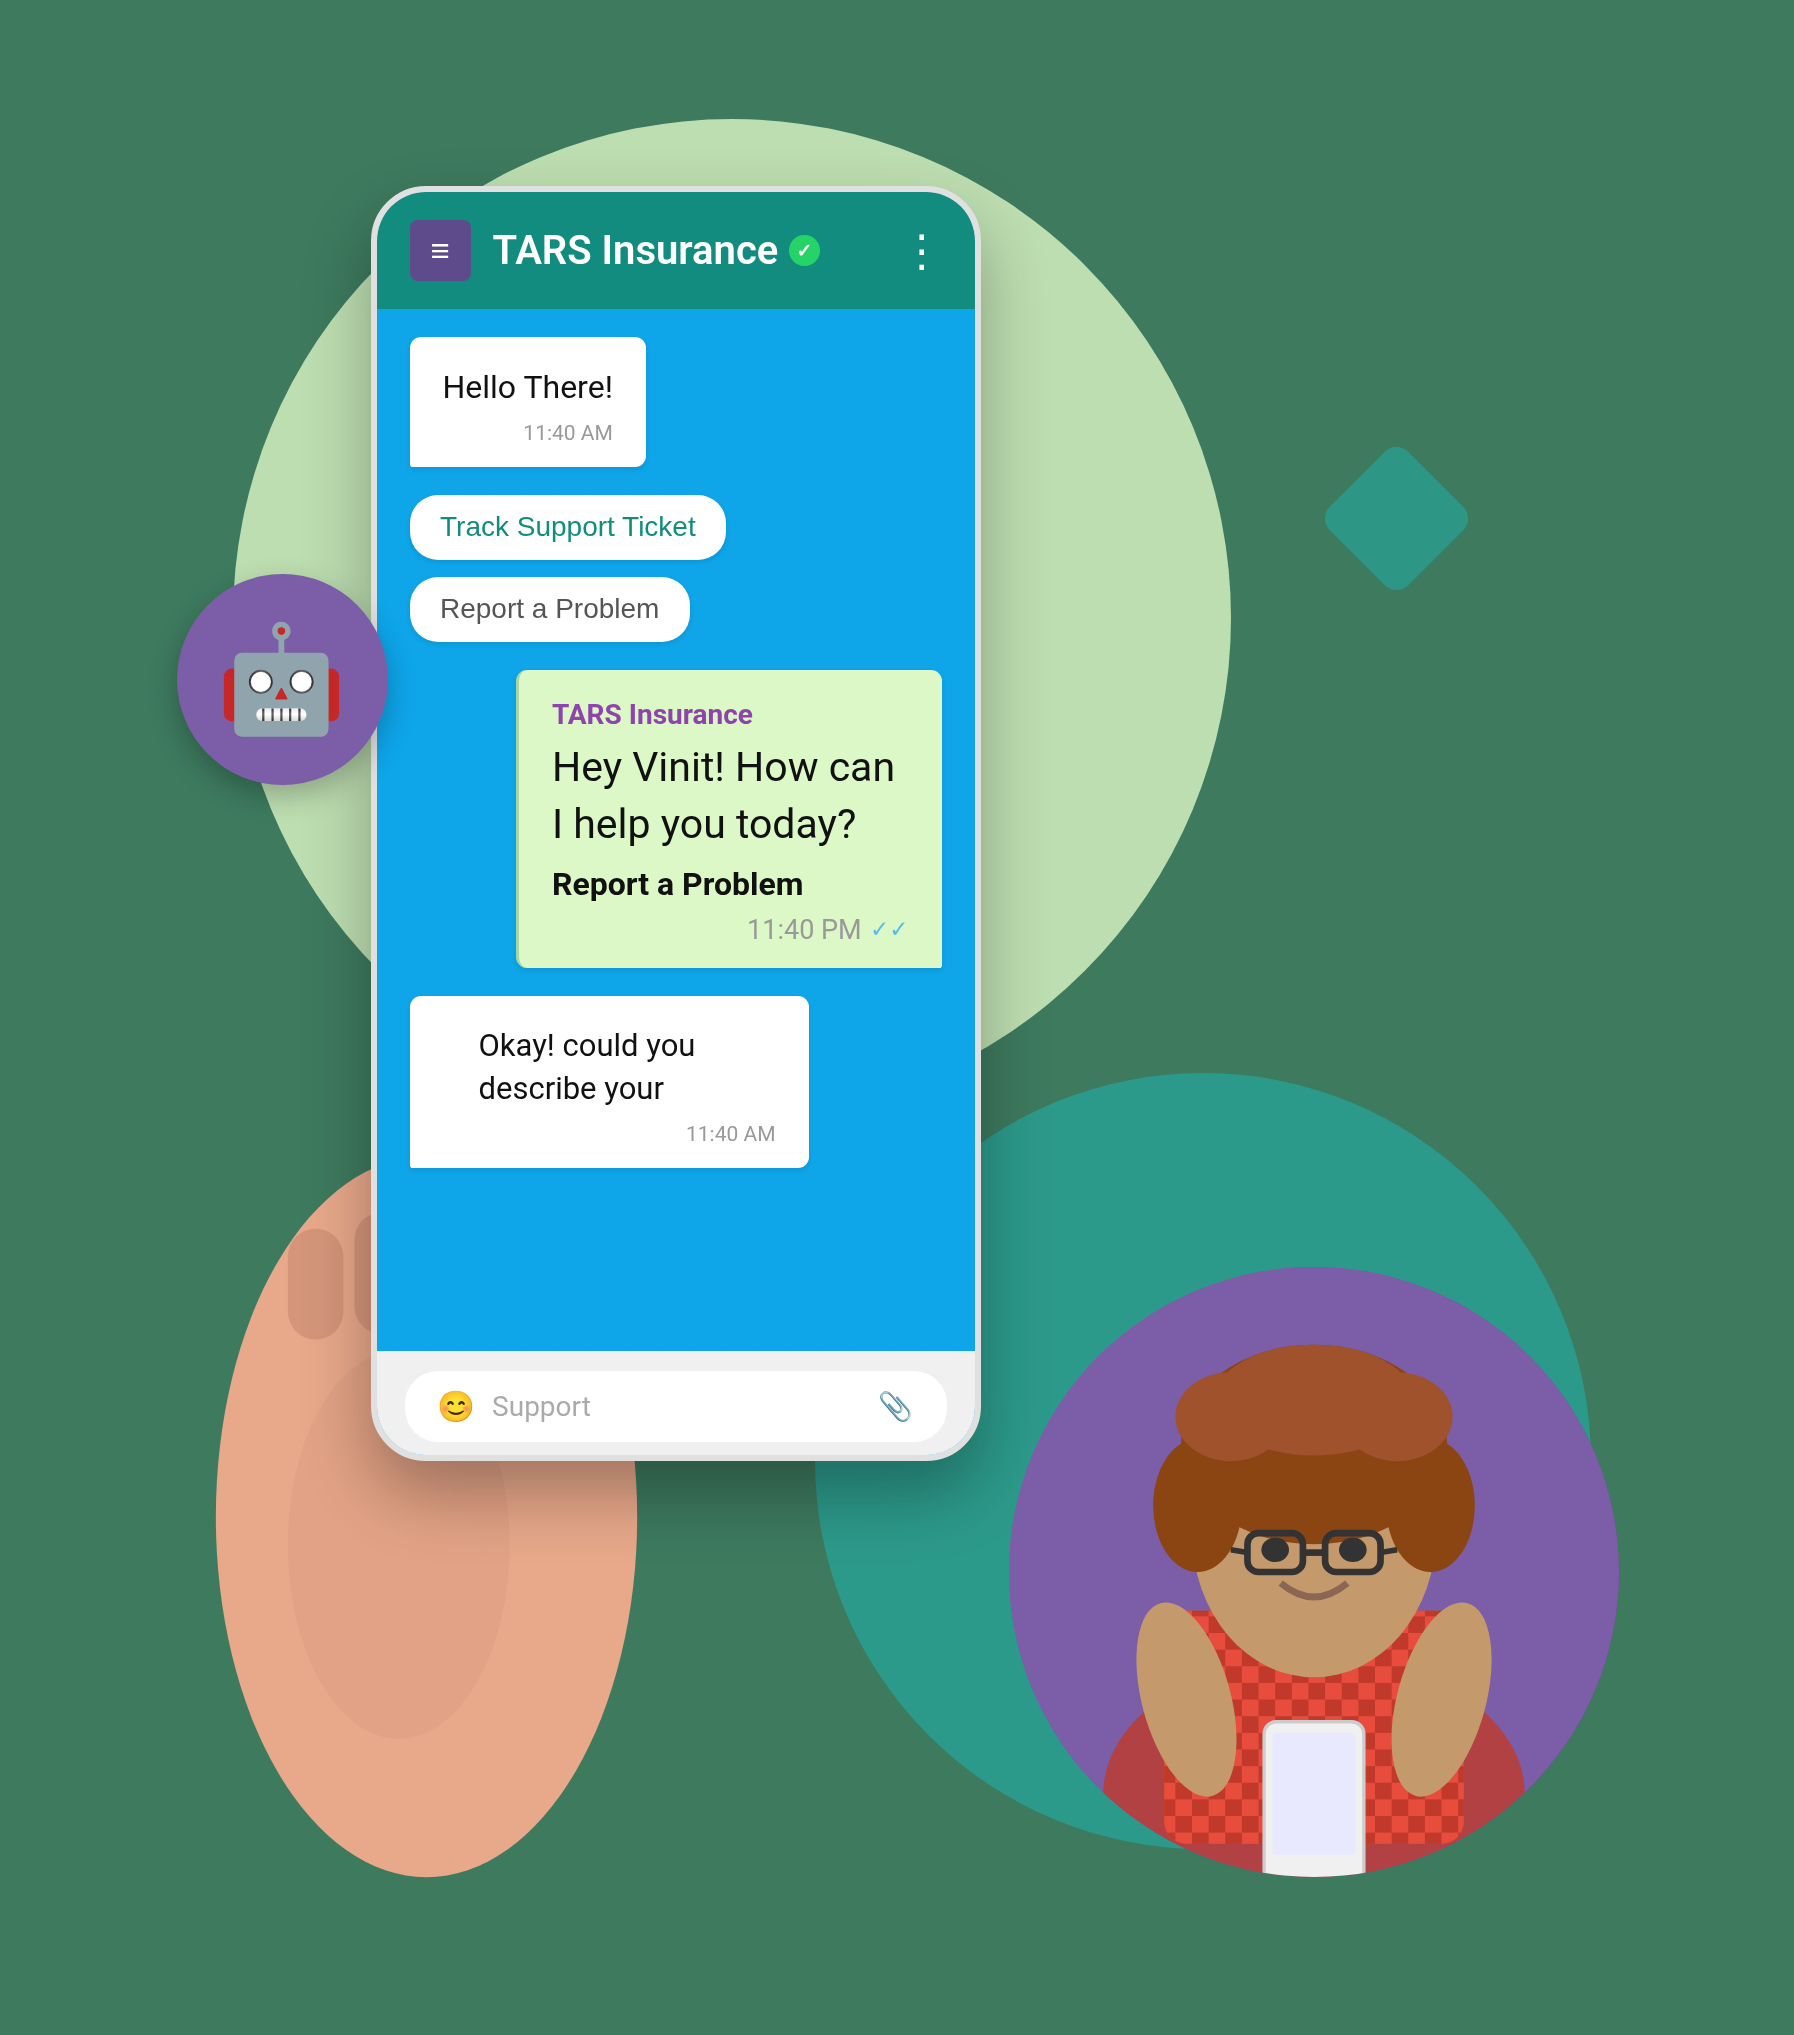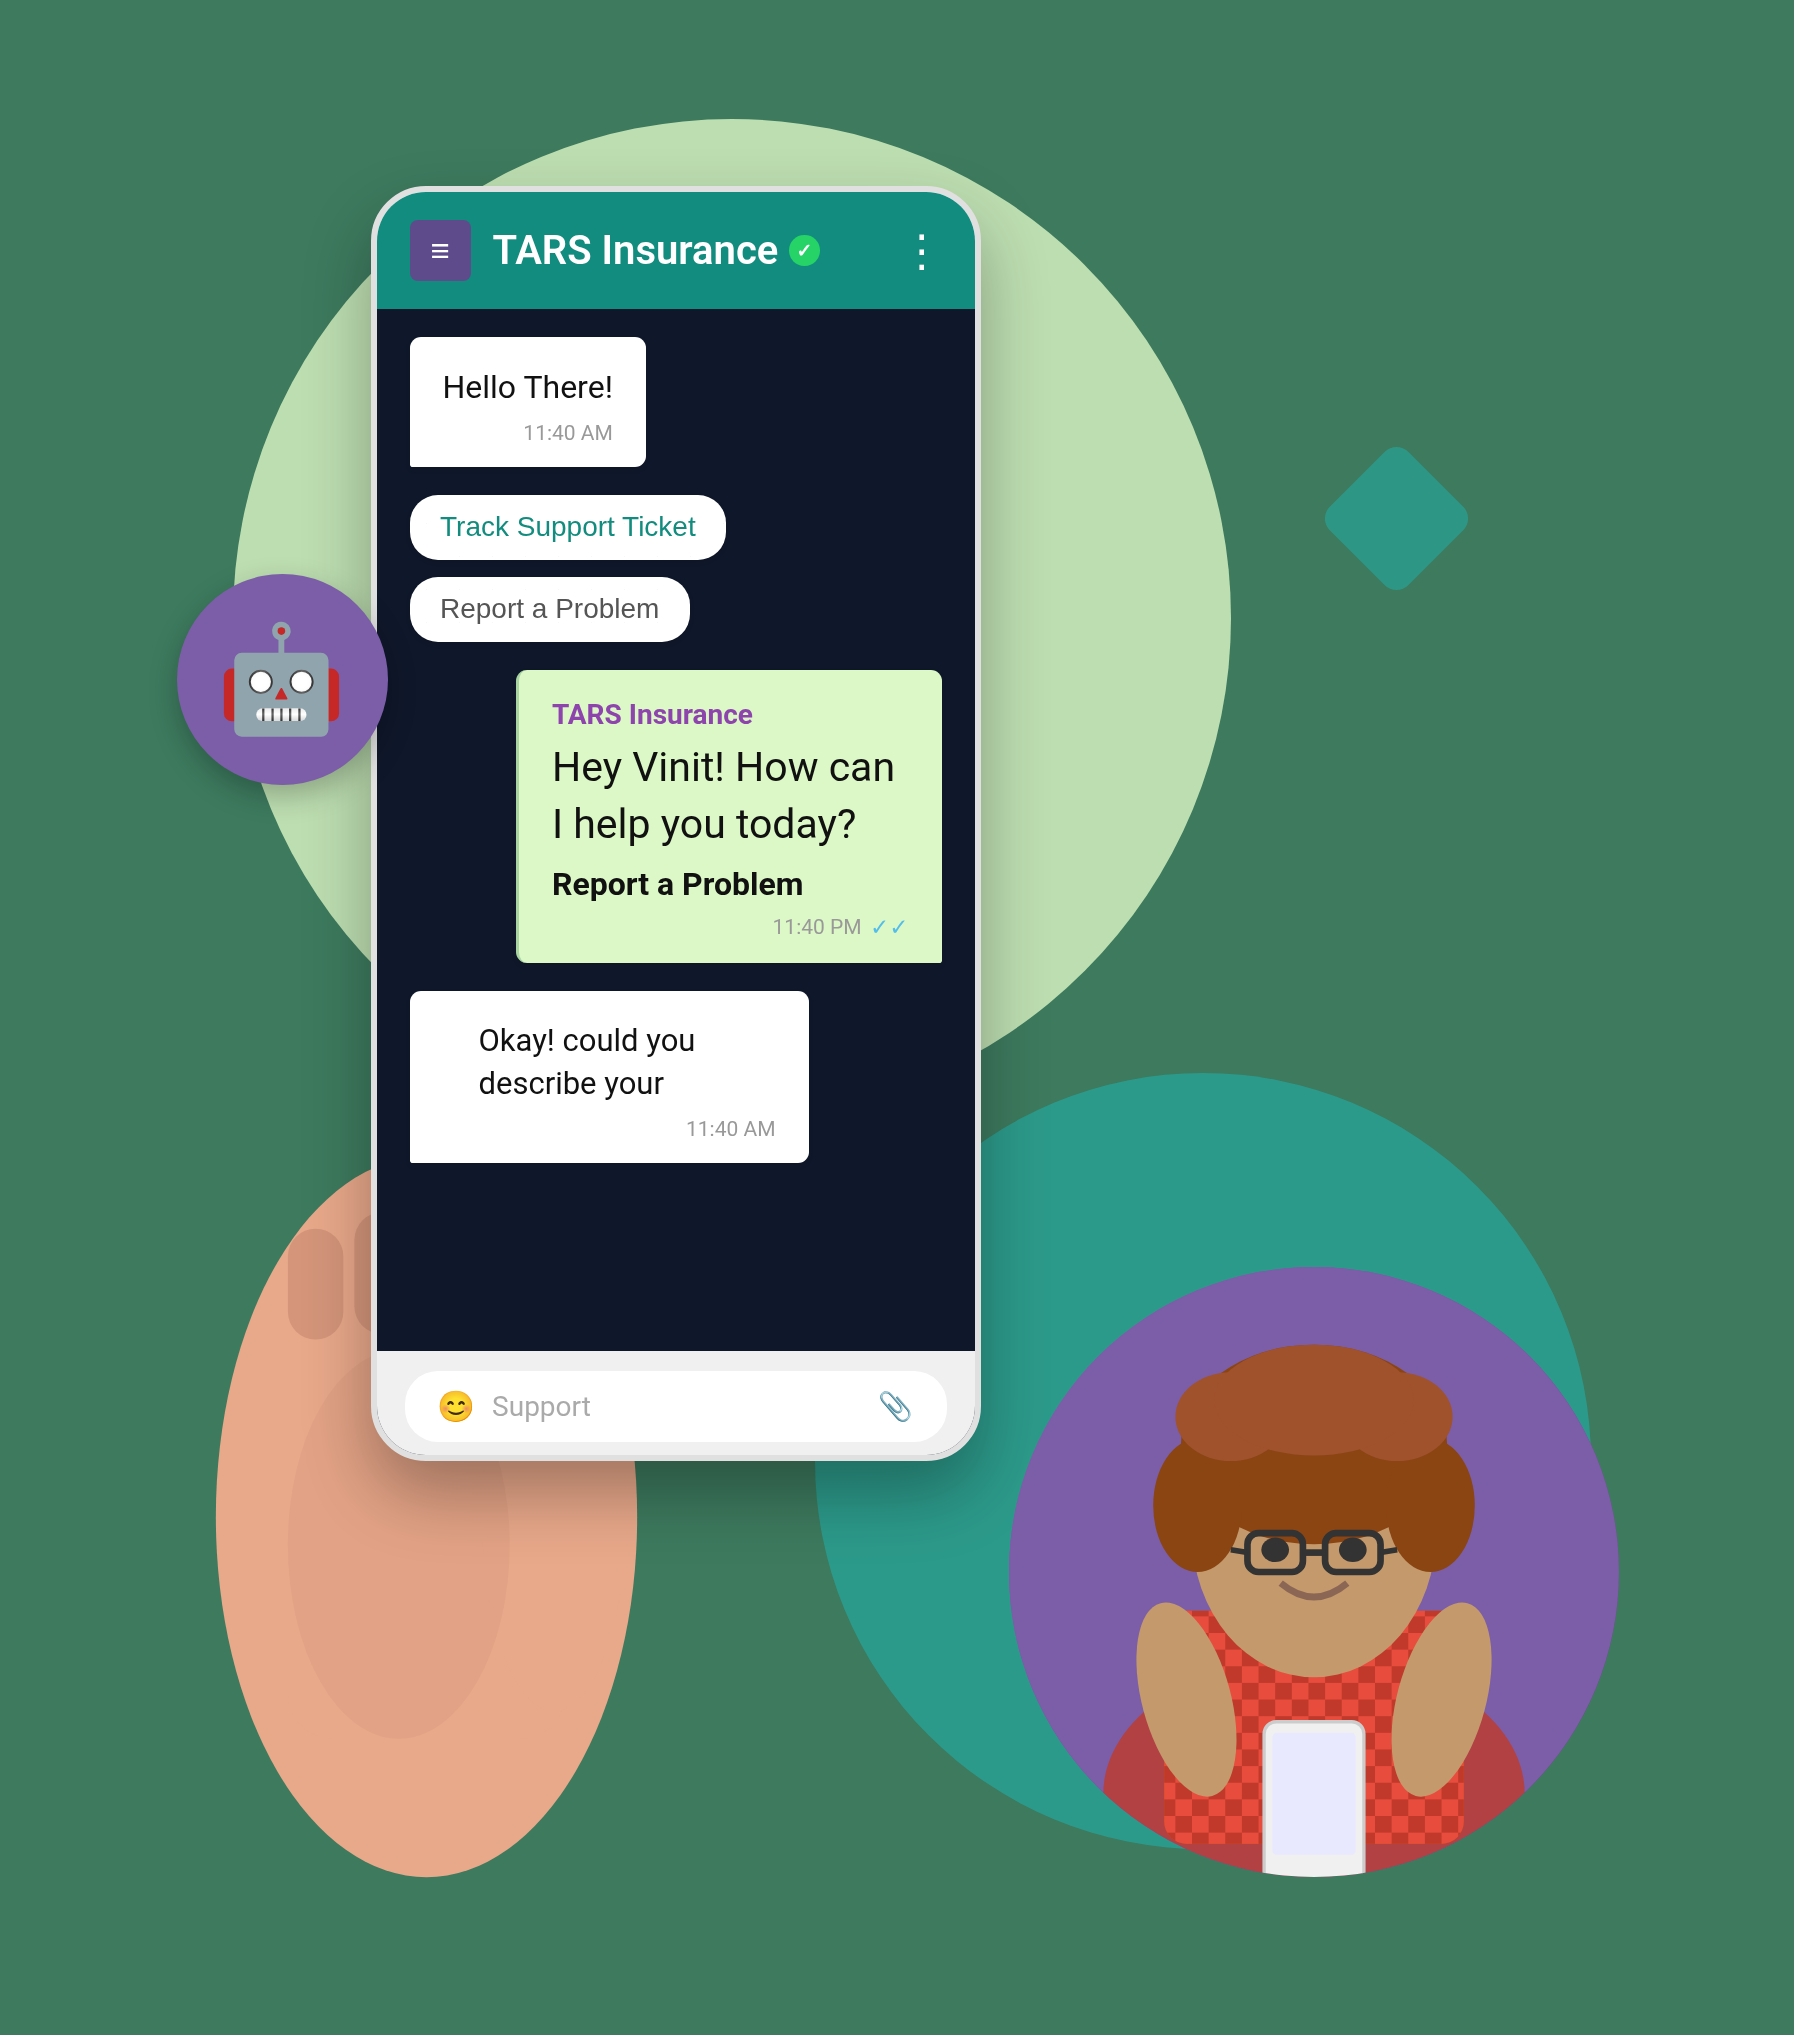--- a/index.html
+++ b/index.html
@@ -134,21 +134,21 @@
 
     .wa-menu {
       color: white;
       font-size: 44px;
       cursor: pointer;
       letter-spacing: -2.2px;
     }
 
     
     .wa-chat {
-      background: #0f172a;
+      background: #0ea5e9;
       height: calc(100% - 111px);
       padding: 28px 33px;
       display: flex;
       flex-direction: column;
       gap: 28px;
       position: relative;
       overflow: hidden;
     }
 
     
@@ -244,21 +244,21 @@
 
     .bubble-outgoing-footer {
       display: flex;
       justify-content: flex-end;
       align-items: center;
       gap: 8.3px;
       margin-top: 11px;
     }
 
     .bubble-outgoing .bubble-time {
-      font-size: 21px;
+      font-size: 27px;
       color: #999;
     }
 
     .double-check {
       font-size: 23px;
       color: #53bdeb;
     }
 
     
     .bubble-incoming2 {

